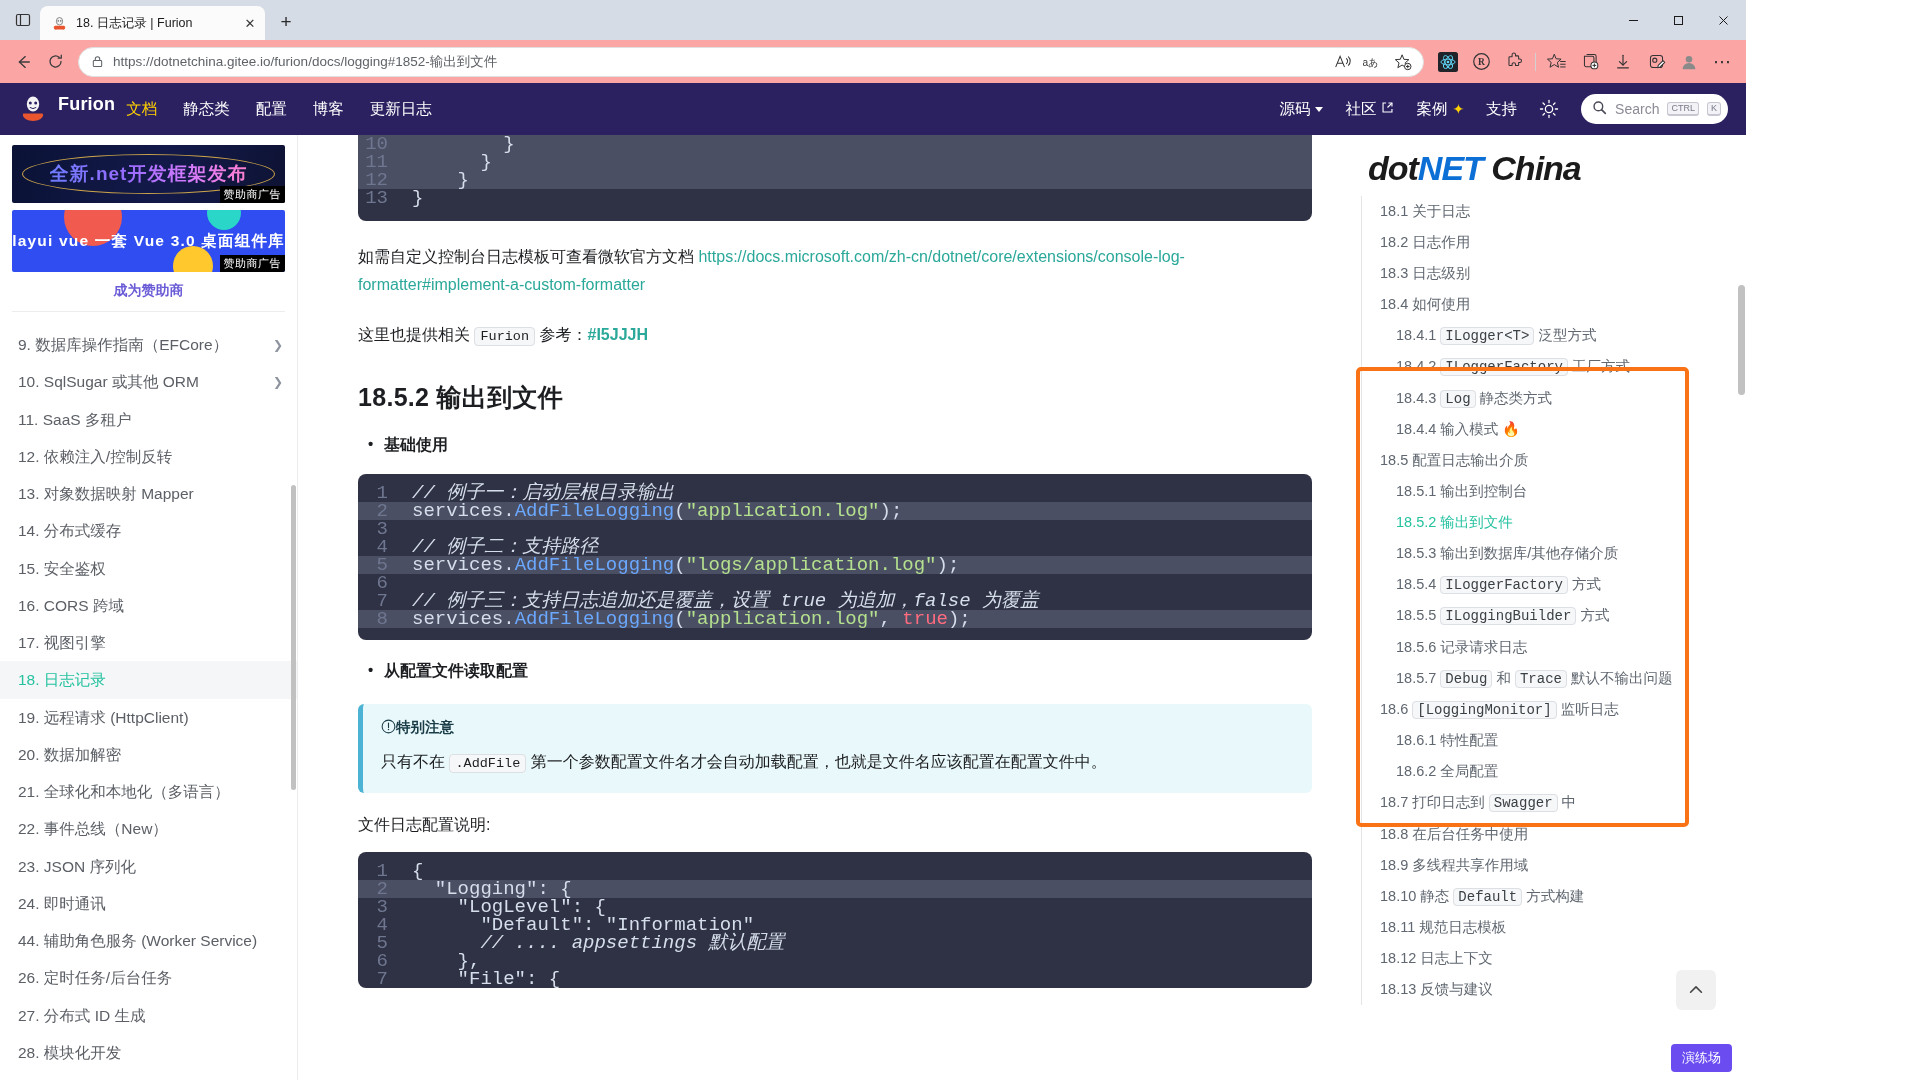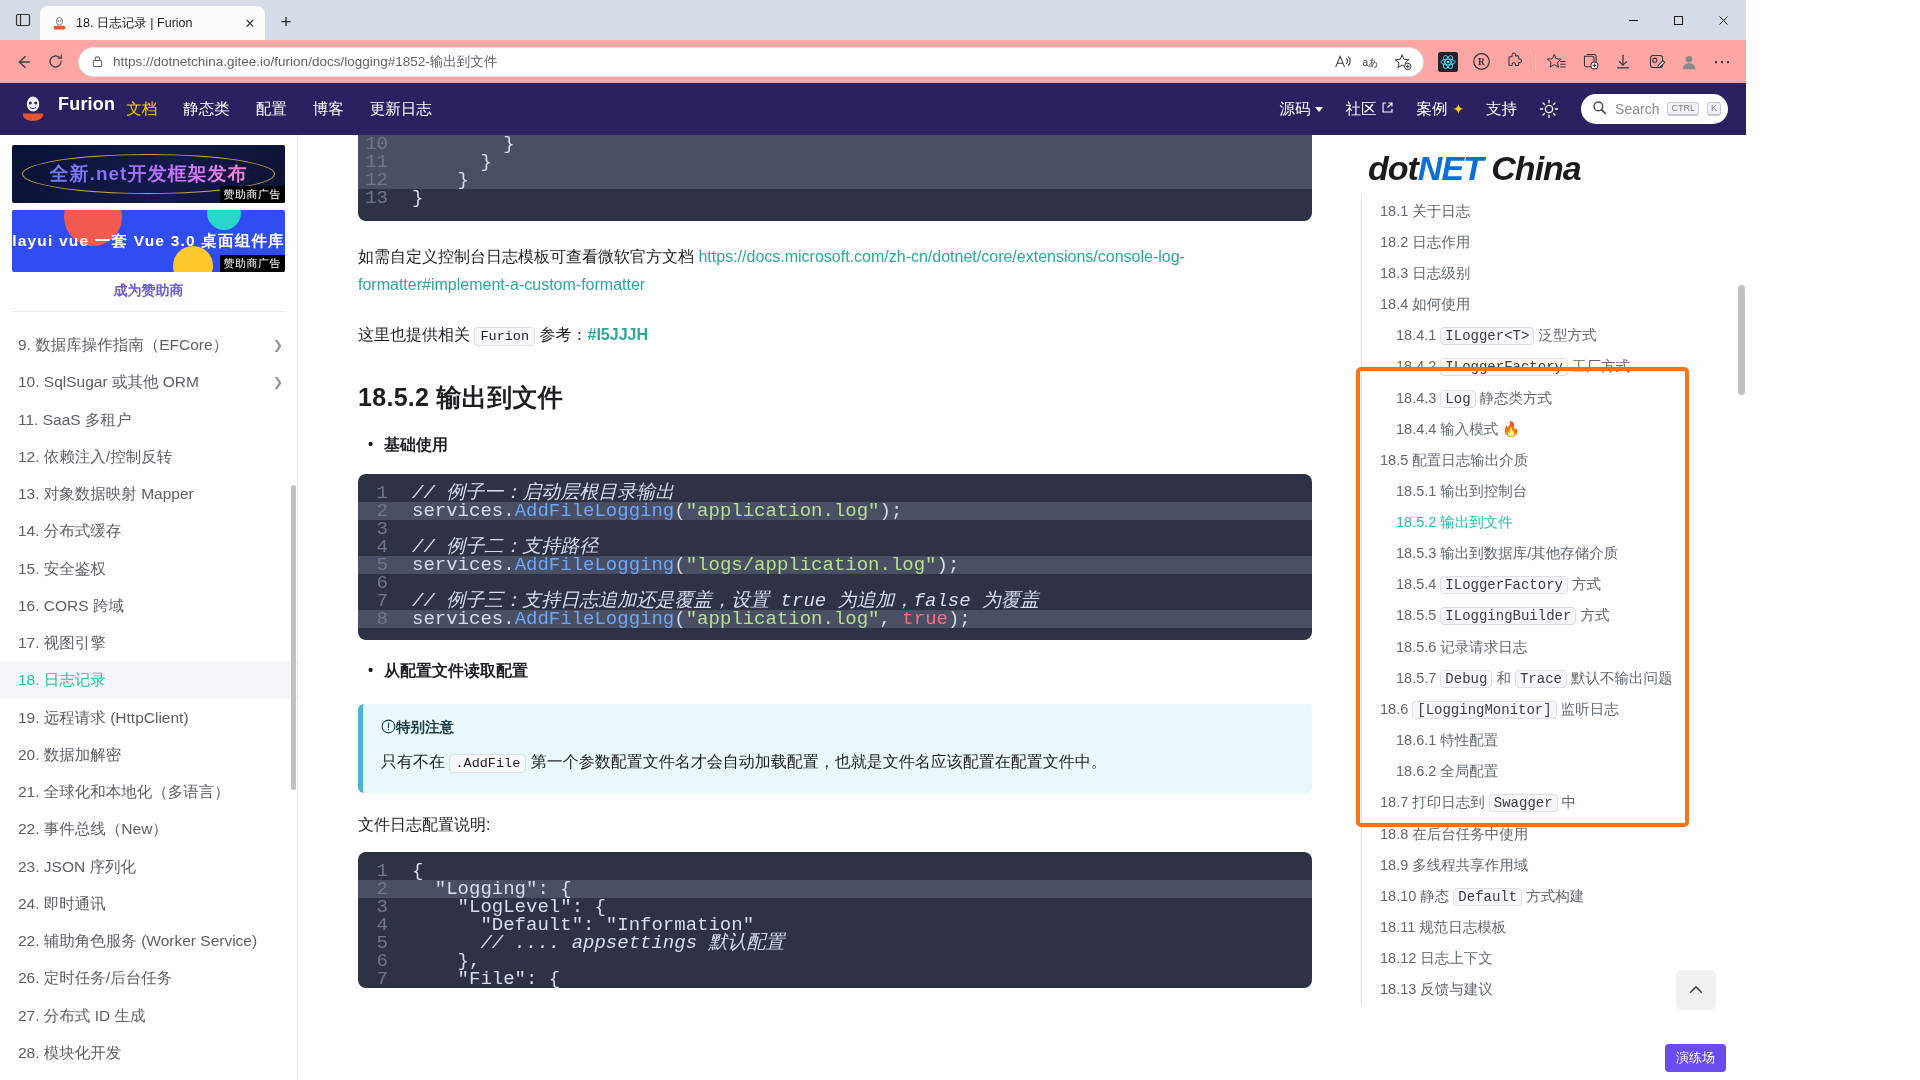--- a/index.html
+++ b/index.html
@@ -204,21 +204,21 @@
     pointer-events: none;
   }
 
   
   .backtotop {
     position: absolute; right: 30px; bottom: 70px; width: 40px; height: 40px;
     background: #f1f1f1; border-radius: 6px; display: flex; align-items: center;
     justify-content: center; color: #454545;
   }
   .demo-badge {
-    position: absolute; right: 20px; bottom: 8px; background: #6a4cf0; color: #fff;
+    position: absolute; right: 14px; bottom: 8px; background: #6a4cf0; color: #fff;
     font-size: 13px; padding: 5px 11px; border-radius: 4px;
   }
   .rscroll {
     position: absolute; right: 1px; top: 150px; width: 7px; height: 110px;
     background: #c1c1c1; border-radius: 4px; z-index: 20;
   }
 </style>
 </head>
 <body>
 
@@ -507,21 +507,21 @@
           <div class="lnav-item">
               <span>22. 事件总线（New）</span>
             </div>
           <div class="lnav-item">
               <span>23. JSON 序列化</span>
             </div>
           <div class="lnav-item">
               <span>24. 即时通讯</span>
             </div>
           <div class="lnav-item">
-              <span>22. 辅助角色服务 (Worker Service)</span>
+              <span>44. 辅助角色服务 (Worker Service)</span>
             </div>
           <div class="lnav-item">
               <span>26. 定时任务/后台任务</span>
             </div>
           <div class="lnav-item">
               <span>27. 分布式 ID 生成</span>
             </div>
           <div class="lnav-item">
               <span>28. 模块化开发</span>
             </div>

